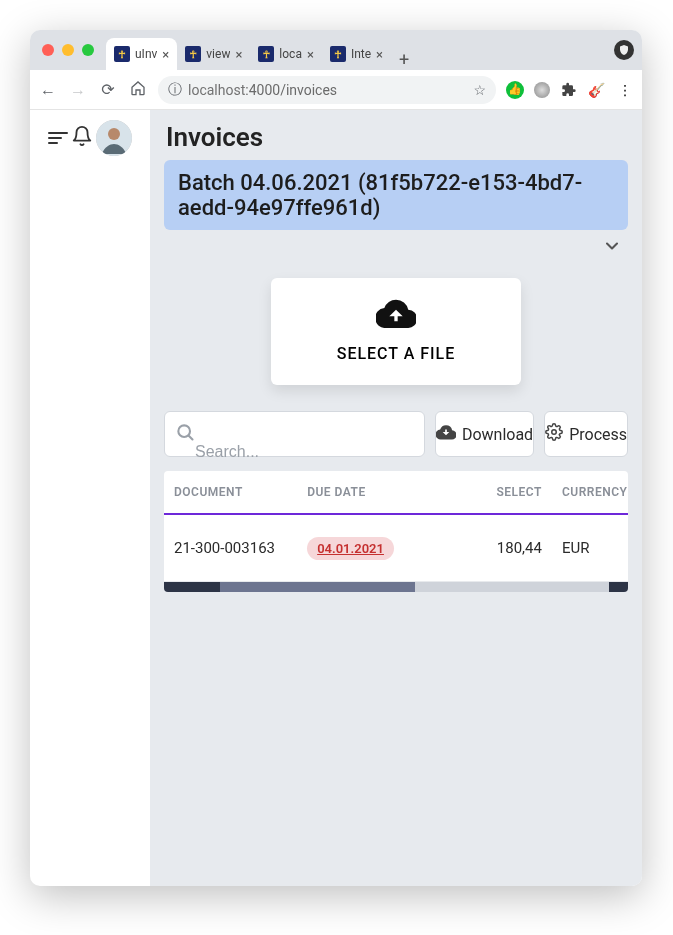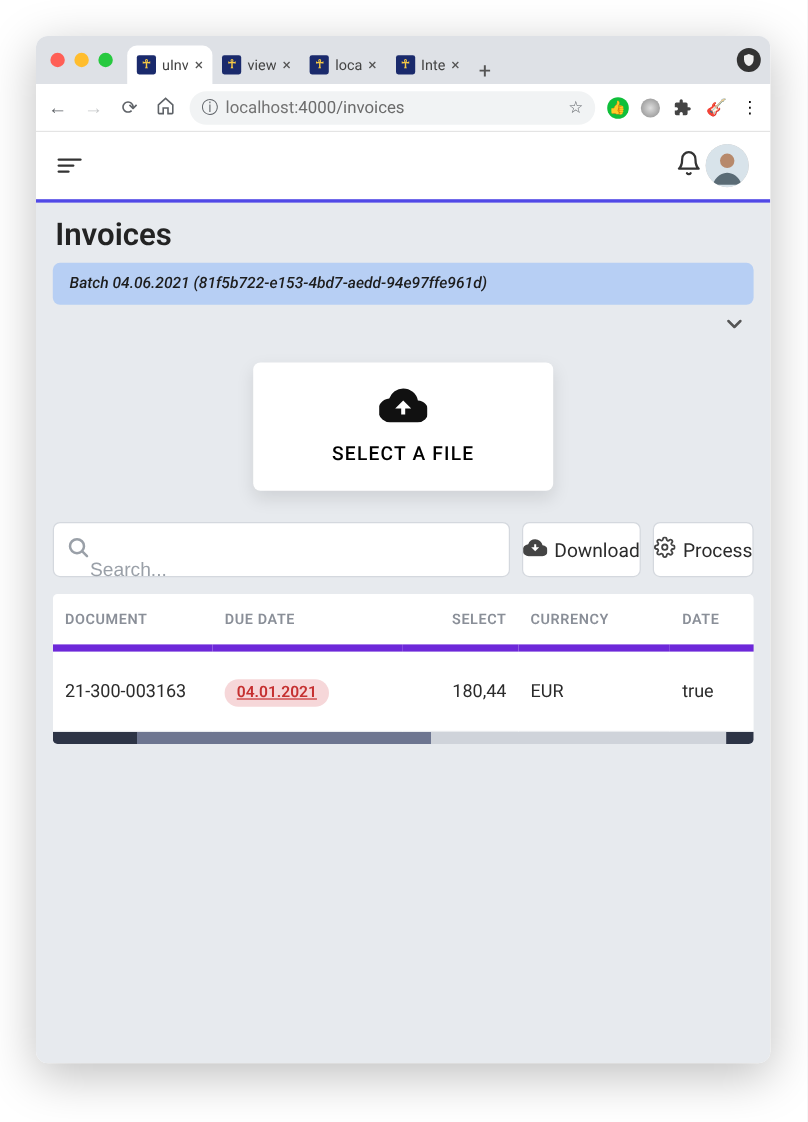--- a/index.html
+++ b/index.html
@@ -69,40 +69,40 @@
   }
   .url-host { color:#6b6b6b; }
   .url-path { color:#737373; }
   .ext-icons { display:flex; align-items:center; gap:10px; }
   .ext-icon { width:18px;height:18px;display:flex;align-items:center;justify-content:center;font-size:14px;cursor:pointer; }
   .green-circ { width:18px;height:18px;border-radius:50%;background:#0fbf3a;color:#fff;display:flex;align-items:center;justify-content:center;font-size:11px; }
   .grey-circ { width:16px;height:16px;border-radius:50%;background:radial-gradient(#ddd,#888); }
 
   
   .app {
-    flex:1; display:flex; flex-direction:column; overflow:hidden;
+    flex:1; display:flex; flex-direction:row; overflow:hidden;
   }
   .appbar {
     height:56px; display:flex; align-items:center; padding:0 18px;
     background:#fff;
   }
   .hamburger { width:20px; display:flex; flex-direction:column; gap:3px; cursor:pointer; }
   .hamburger span { height:2px; background:#333; border-radius:1px; }
   .hamburger span:nth-child(2){ width:14px; }
   .hamburger span:nth-child(3){ width:10px; }
   .appbar-spacer { flex:1; }
   .bell { width:28px; text-align:center; cursor:pointer; }
   .avatar { width:36px;height:36px;border-radius:50%;background:#ccc;overflow:hidden;cursor:pointer;display:flex;align-items:center;justify-content:center; }
   .avatar svg{width:36px;height:36px;}
   .accent { height:3px; background:#5149e6; }
   .content { flex:1; background:#e7eaee; padding:10px 14px; overflow:auto; }
   .page-title { font-size:26px; font-weight:600; color:#232323; margin:2px 0 8px 2px; }
   .batch-pill {
-    background:#b7cff4; color:#1d1d1d; font-size:13px; font-weight:500;
-    padding:10px 14px; border-radius:6px;font-style:italic;
+    background:#b7cff4; color:#1d1d1d; font-size:22px; font-weight:500;
+    padding:10px 14px; border-radius:6px;
   }
   .chevron-row { display:flex; justify-content:flex-end; padding:6px 6px 0 0; }
   .chevron { color:#666; cursor:pointer; }
   .upload-card {
     width:250px; margin:18px auto 26px; background:#fff; border-radius:6px;
     box-shadow:0 6px 14px rgba(0,0,0,0.1);
     display:flex; flex-direction:column; align-items:center;
     padding:20px 10px 22px; cursor:pointer;
   }
   .upload-label { font-size:16px; letter-spacing:1px; font-weight:500; margin-top:12px; }
@@ -117,21 +117,21 @@
   .btn {
     background:#fff; border:1px solid #d4d8de; border-radius:6px;
     height:46px; padding:0 0; display:flex; align-items:center; gap:6px;
     font-size:16px; color:#2b2b2b; cursor:pointer;
   }
 
   .table-wrap { background:#fff; border-radius:4px; overflow-x:auto; }
   table { border-collapse:collapse; width:100%; min-width:590px; }
   thead th {
     text-align:left; font-size:12px; font-weight:600; color:#8a8f98;
-    letter-spacing:0.5px; padding:14px 10px; border-bottom:6px solid #6d28d9;
+    letter-spacing:0.5px; padding:14px 10px; border-bottom:2px solid #6d28d9;
     white-space:nowrap;
   }
   tbody td {
     font-size:15px; color:#2b2b2b; padding:24px 10px; vertical-align:middle;
     border-bottom:1px solid #e8eaed; white-space:nowrap;
   }
   .due-badge {
     background:#f6d7d9; color:#c53030; font-weight:600; font-size:13px;
     padding:4px 10px; border-radius:12px;text-decoration:underline;
   }

